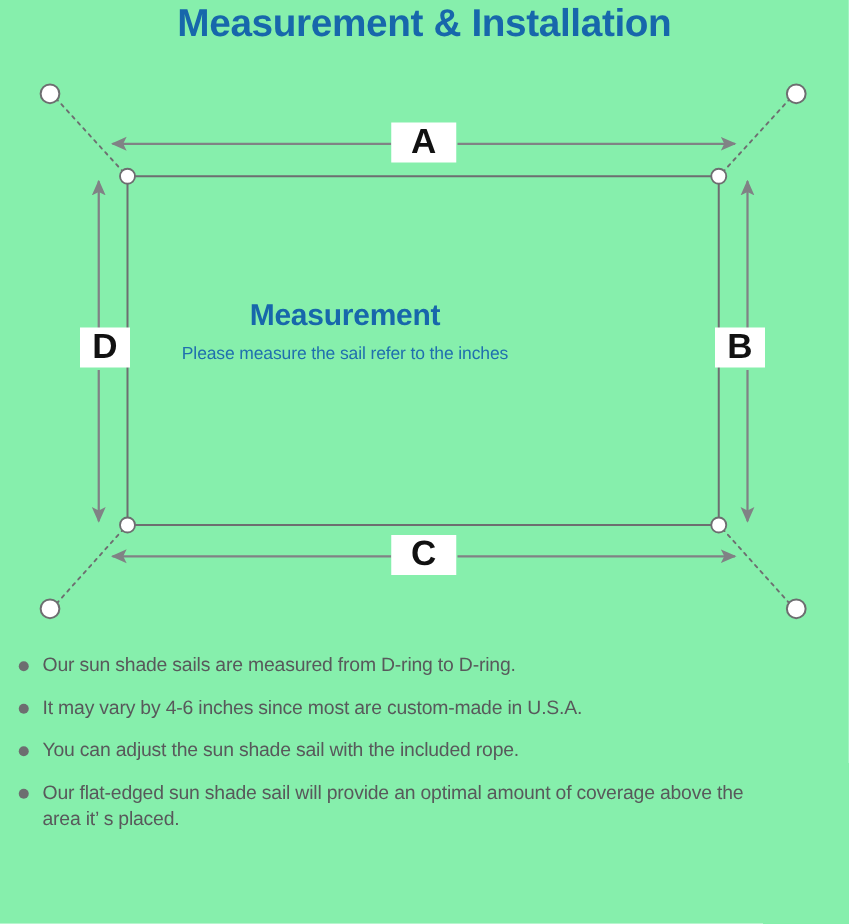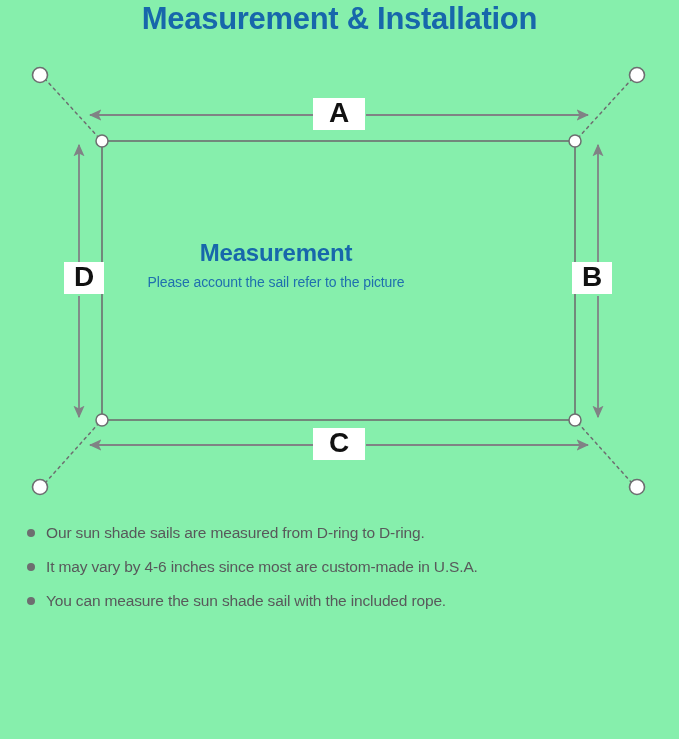--- a/index.html
+++ b/index.html
@@ -81,21 +81,21 @@
     text-align: center;
     line-height: 30px;
   }
   .dim-a { left: 313px; top: 98px;  width: 52px; height: 32px; }
   .dim-b { left: 572px; top: 262px; width: 40px; height: 32px; }
   .dim-c { left: 313px; top: 428px; width: 52px; height: 32px; }
   .dim-d { left: 64px;  top: 262px; width: 40px; height: 32px; }
   
   .notes {
     position: absolute;
-    left: 16px;
+    left: 4px;
     top: 522px;
     width: 602px;
   }
   .note {
     position: relative;
     padding-left: 30px;
     padding-right: 6px;
     margin-bottom: 13px;
     font-family: "Liberation Sans", sans-serif;
     font-size: 15.5px;
@@ -178,31 +178,35 @@
     </svg>
   </div>
 
   <div class="dim-label dim-a">A</div>
   <div class="dim-label dim-b">B</div>
   <div class="dim-label dim-c">C</div>
   <div class="dim-label dim-d">D</div>
 
   <div class="center-block">
     <div class="center-title">Measurement</div>
-    <div class="center-sub">Please account the sail refer to the picture</div>
+    <div class="center-sub">Please measure the sail refer to the inches</div>
   </div>
 
   <div class="notes">
     <div class="note">
       <span class="bullet"></span>
       <span>Our sun shade sails are measured from D-ring to D-ring.</span>
     </div>
     <div class="note">
       <span class="bullet"></span>
       <span>It may vary by 4-6 inches since most are custom-made in U.S.A.</span>
     </div>
     <div class="note">
       <span class="bullet"></span>
-      <span>You can measure the sun shade sail with the included rope.</span>
+      <span>You can adjust the sun shade sail with the included rope.</span>
+    </div>
+    <div class="note">
+      <span class="bullet"></span>
+      <span>Our flat-edged sun shade sail will provide an optimal amount of coverage above the area it’ s placed.</span>
     </div>
   </div>
 
 </div>
 
 </body></html>

